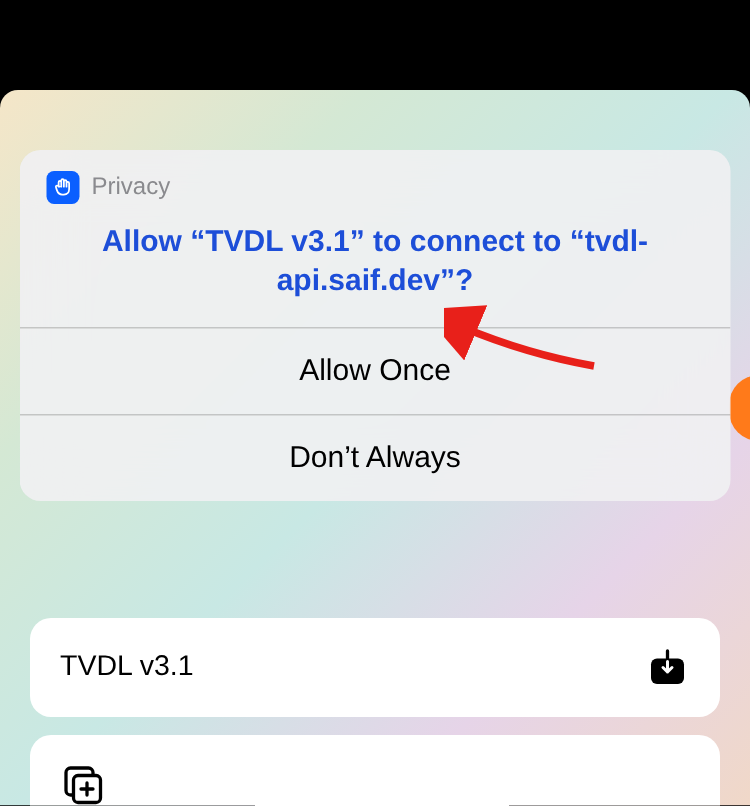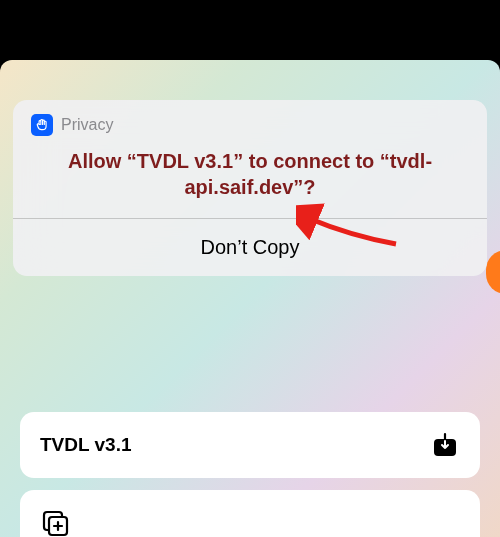--- a/index.html
+++ b/index.html
@@ -50,21 +50,21 @@
     .privacy-icon svg { width: 14px; height: 14px; }
     .privacy-label {
       color: #8a8a8e;
       font-size: 16px;
       font-weight: 500;
     }
     .dialog-message {
       padding: 12px 26px 18px 26px;
       font-size: 20px;
       font-weight: 600;
-      color: #7f1d1d;
+      color: #1d4ed8;
       text-align: center;
       line-height: 1.3;
       border-bottom: 0.5px solid rgba(0,0,0,0.18);
     }
     .dialog-option {
       text-align: center;
       padding: 17px 10px;
       font-size: 20px;
       font-weight: 400;
       color: #000;
@@ -82,21 +82,21 @@
       display: flex;
       align-items: center;
       justify-content: space-between;
       cursor: pointer;
     }
     .row-1 { top: 412px; }
     .row-2 { top: 490px; }
     .action-label {
       font-size: 19px;
       color: #000;
-      font-weight: 700;
+      font-weight: 400;
     }
     .action-icon-box {
       width: 30px;
       height: 30px;
       display: flex;
       align-items: center;
       justify-content: center;
     }
     .arrow {
       position: absolute;
@@ -124,21 +124,22 @@
 <div class="dialog">
   <div class="dialog-header">
     <span class="privacy-icon">
       <svg viewBox="0 0 24 24" fill="none">
         <path d="M7 11V6a1.5 1.5 0 013 0v5m0-5V4a1.5 1.5 0 013 0v7m0-6a1.5 1.5 0 013 0v6m0-4a1.5 1.5 0 013 0v7c0 3-2 6-6 6h-2c-3 0-5-2-6-5l-1-3c-.5-1.5.5-2.5 2-2l2 1" stroke="#fff" stroke-width="2" stroke-linecap="round" stroke-linejoin="round"></path>
       </svg>
     </span>
     <span class="privacy-label">Privacy</span>
   </div>
   <div class="dialog-message">Allow “TVDL v3.1” to connect to “tvdl-api.saif.dev”?</div>
-  <div class="dialog-option">Don’t Copy</div>
+  <div class="dialog-option">Allow Once</div>
+  <div class="dialog-option">Don’t Always</div>
 </div>
 
 <div class="action-row row-1">
   <span class="action-label">TVDL v3.1</span>
   <span class="action-icon-box">
     <svg width="28" height="28" viewBox="0 0 28 28">
       <rect x="3" y="8" width="22" height="17" rx="4" fill="#000"></rect>
       <path d="M14 3v10m0 0l-3.5-3.5M14 13l3.5-3.5" stroke="#000" stroke-width="2.2" stroke-linecap="round" stroke-linejoin="round"></path>
       <path d="M14 10v7m0 0l-3-3m3 3l3-3" stroke="#fff" stroke-width="2" stroke-linecap="round" stroke-linejoin="round"></path>
     </svg>

